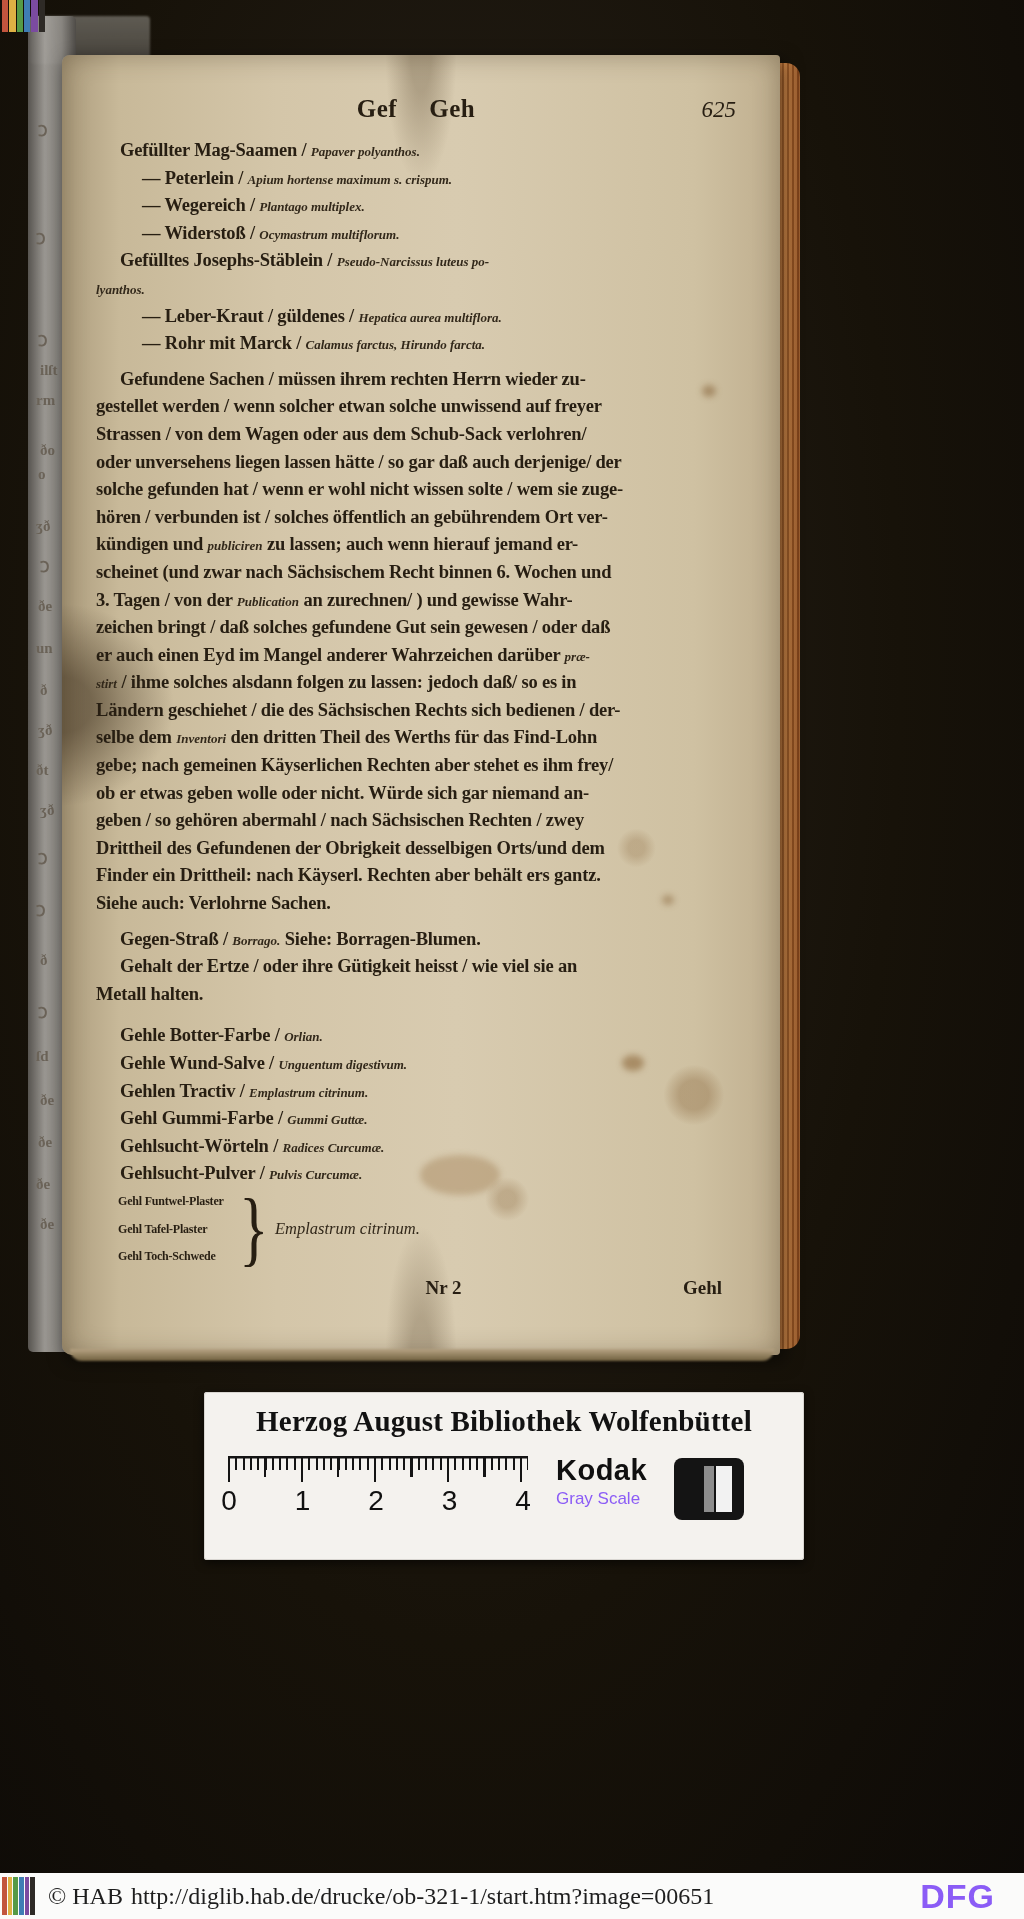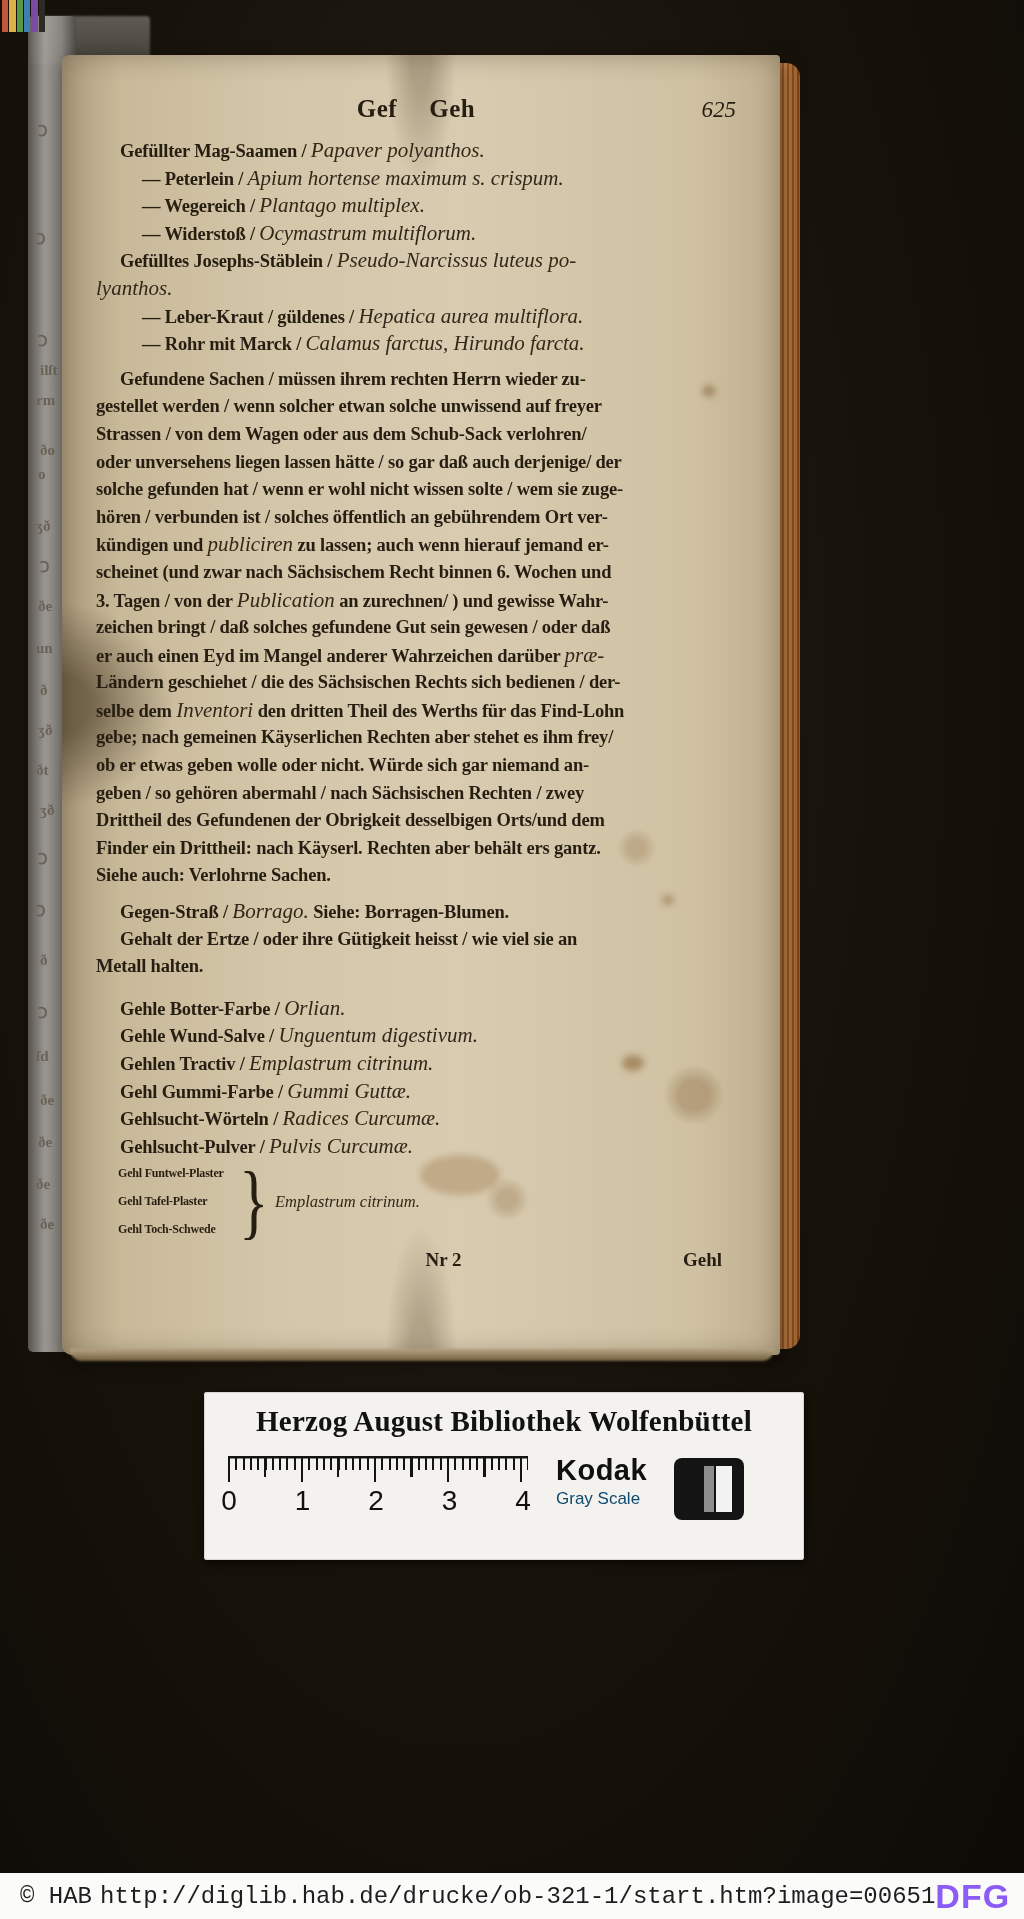--- a/index.html
+++ b/index.html
@@ -51,21 +51,21 @@
   }
   
   .content{position:absolute;left:34px;top:40px;width:640px;color:#271e12;}
   .head{display:grid;grid-template-columns:1fr auto 1fr;align-items:baseline;}
   .head-center{grid-column:2;font-weight:700;font-size:25px;letter-spacing:.5px;}
   .head-center span{margin:0 16px;}
   .pagenum{justify-self:end;font-size:23px;font-style:italic;}
   .text-block{margin-top:14px;}
   .line{height:27.6px;line-height:27.6px;white-space:nowrap;}
   .seg-de{font-weight:700;font-size:18.5px;letter-spacing:-0.2px;}
-  .seg-la{font-style:italic;font-weight:400;font-size:21px;color:#32281a;}
+  .seg-la{font-style:italic;font-weight:700;font-size:13px;color:#32281a;}
   .e1{padding-left:24px;}
   .e2{padding-left:46px;}
   .p{padding-left:0;}
   .gap8{margin-top:8px;}
   .gap12{margin-top:14px;}
   .brace-row{display:flex;align-items:center;padding-left:22px;}
   .bitem{height:27.6px;line-height:27.6px;font-weight:700;font-size:12px;letter-spacing:-0.2px;}
   .brace-char{font-size:82px;font-weight:400;line-height:1;margin:0 2px 0 10px;transform:scaleX(.75);color:#271e12;}
   .brace-latin{font-style:italic;font-size:16.5px;color:#32281a;}
   .sigrow{display:grid;grid-template-columns:1.2fr auto 1fr;margin-top:6px;align-items:baseline;}
@@ -92,31 +92,31 @@
     background:
       repeating-linear-gradient(90deg,#141414 0 2px,transparent 2px 7.3px) top/100% 14px no-repeat,
       repeating-linear-gradient(90deg,#141414 0 2px,transparent 2px 36.5px) top/100% 21px no-repeat,
       repeating-linear-gradient(90deg,#141414 0 2.4px,transparent 2.4px 73px) top/100% 26px no-repeat,
       linear-gradient(#141414,#141414) top/100% 2.5px no-repeat;
   }
   .ruler-numbers{display:flex;justify-content:space-between;width:312px;margin-left:-8px;margin-top:3px;}
   .ruler-numbers span{width:18px;text-align:center;font-size:28px;color:#101010;font-family:"Liberation Sans", sans-serif;}
   .kodak-block{position:absolute;left:352px;top:62px;}
   .kodak{font-family:"Liberation Sans", sans-serif;font-weight:700;font-size:29px;color:#101010;letter-spacing:.5px;}
-  .grayscale{font-family:"Liberation Sans", sans-serif;font-size:17px;color:#0c4a6e;margin-top:2px;}
+  .grayscale{font-family:"Liberation Sans", sans-serif;font-size:17px;color:#8b5cf6;margin-top:2px;}
   .patch{position:absolute;left:470px;top:66px;width:70px;height:62px;background:#141414;border-radius:8px;}
   .patch .pw{position:absolute;right:12px;top:8px;width:16px;height:46px;background:#f2f2f2;}
   .patch .pg{position:absolute;right:30px;top:8px;width:10px;height:46px;background:#8d8d8d;}
   
   .footer{
     position:absolute;left:0;bottom:0;width:1024px;height:46px;background:#fbfbfa;
     display:flex;align-items:center;
   }
   .footer-cal{width:34px;height:38px;display:flex;align-items:stretch;margin-left:2px;}
-  .footer-text{margin-left:12px;font-size:24px;color:#1e1e1e;font-family:Liberation Mono, monospace;white-space:nowrap;}
+  .footer-text{margin-left:12px;font-size:24px;color:#1e1e1e;font-family:Liberation Serif, serif;white-space:nowrap;}
   .footer-text .url{margin-left:8px;}
   .dfg{
     margin-left:auto;margin-right:29px;color:#8b5cf6;font-weight:700;font-size:34px;
     font-family:"Liberation Sans", sans-serif;letter-spacing:1px;
   }
 </style>
 </head>
 <body>
 
 <div class="stage">
@@ -191,20 +191,21 @@
             <div class="line p"><span class="seg-de">gestellet werden / wenn solcher etwan solche unwissend auf freyer</span></div>
             <div class="line p"><span class="seg-de">Strassen / von dem Wagen oder aus dem Schub-Sack verlohren/</span></div>
             <div class="line p"><span class="seg-de">oder unversehens liegen lassen hätte / so gar daß auch derjenige/ der</span></div>
             <div class="line p"><span class="seg-de">solche gefunden hat / wenn er wohl nicht wissen solte / wem sie zuge-</span></div>
             <div class="line p"><span class="seg-de">hören / verbunden ist / solches öffentlich an gebührendem Ort ver-</span></div>
             <div class="line p"><span class="seg-de">kündigen und </span><span class="seg-la">publiciren</span><span class="seg-de"> zu lassen; auch wenn hierauf jemand er-</span></div>
             <div class="line p"><span class="seg-de">scheinet (und zwar nach Sächsischem Recht binnen 6. Wochen und</span></div>
             <div class="line p"><span class="seg-de">3. Tagen / von der </span><span class="seg-la">Publication</span><span class="seg-de"> an zurechnen/ ) und gewisse Wahr-</span></div>
             <div class="line p"><span class="seg-de">zeichen bringt / daß solches gefundene Gut sein gewesen / oder daß</span></div>
             <div class="line p"><span class="seg-de">er auch einen Eyd im Mangel anderer Wahrzeichen darüber </span><span class="seg-la">præ-</span></div>
+            <div class="line p"><span class="seg-la">stirt</span><span class="seg-de"> / ihme solches alsdann folgen zu lassen: jedoch daß/ so es in</span></div>
             <div class="line p"><span class="seg-de">Ländern geschiehet / die des Sächsischen Rechts sich bedienen / der-</span></div>
             <div class="line p"><span class="seg-de">selbe dem </span><span class="seg-la">Inventori</span><span class="seg-de"> den dritten Theil des Werths für das Find-Lohn</span></div>
             <div class="line p"><span class="seg-de">gebe; nach gemeinen Käyserlichen Rechten aber stehet es ihm frey/</span></div>
             <div class="line p"><span class="seg-de">ob er etwas geben wolle oder nicht.  Würde sich gar niemand an-</span></div>
             <div class="line p"><span class="seg-de">geben / so gehören abermahl / nach Sächsischen Rechten / zwey</span></div>
             <div class="line p"><span class="seg-de">Drittheil des Gefundenen der Obrigkeit desselbigen Orts/und dem</span></div>
             <div class="line p"><span class="seg-de">Finder ein Drittheil: nach Käyserl. Rechten aber behält ers gantz.</span></div>
             <div class="line p"><span class="seg-de">Siehe auch: Verlohrne Sachen.</span></div>
             <div class="line e1 gap8"><span class="seg-de">Gegen-Straß / </span><span class="seg-la">Borrago.</span><span class="seg-de">  Siehe: Borragen-Blumen.</span></div>
             <div class="line e1"><span class="seg-de">Gehalt der Ertze / oder ihre Gütigkeit heisst / wie viel sie an</span></div>

